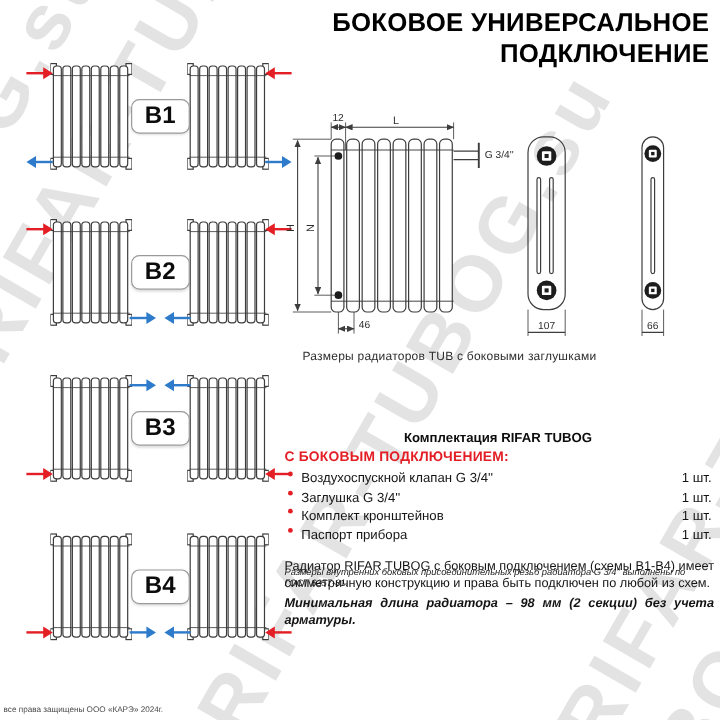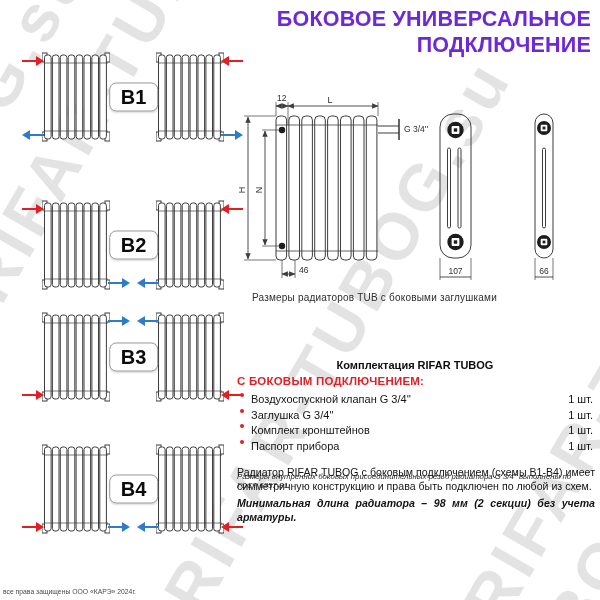--- a/index.html
+++ b/index.html
@@ -9,25 +9,25 @@
   }
   
   .wm{
     position:absolute;white-space:nowrap;font-weight:bold;font-size:66px;
     letter-spacing:5px;color:rgba(0,0,0,0.11);
     transform:rotate(-60deg);transform-origin:left top;z-index:0;user-select:none;
   }
   
   .title{
     position:absolute;top:6px;right:9px;text-align:right;z-index:2;
-    font-weight:800;font-size:21.5px;line-height:1.22;color:#6d28d9;letter-spacing:.2px;
+    font-weight:800;font-size:21.5px;line-height:1.22;color:#000000;letter-spacing:.2px;
   }
   
   .scheme{position:absolute;left:0;width:235px;height:100px;z-index:2;margin-left:16px;}
-  .scheme.s1{top:47px}.scheme.s2{top:195px}.scheme.s3{top:307px}.scheme.s4{top:439px}
+  .scheme.s1{top:47px}.scheme.s2{top:177px}.scheme.s3{top:307px}.scheme.s4{top:439px}
   .rad{position:absolute;top:3px;width:68px;height:94px;}
   .rad.rl{left:26px}.rad.rr{left:140px}
   .badge{
     position:absolute;left:50%;top:50px;transform:translate(-50%,-50%);
     background:#fff;border:1.5px solid #9a9a9a;border-radius:7px;
     padding:2px 11px;font-size:20px;font-weight:800;color:#0c0c0c;
     box-shadow:0 1px 2px rgba(0,0,0,.12);
   }
   .arrow{position:absolute;width:22px;height:10px;}
   .arrow::before{content:"";position:absolute;top:4px;height:2.2px;background:currentColor;}

